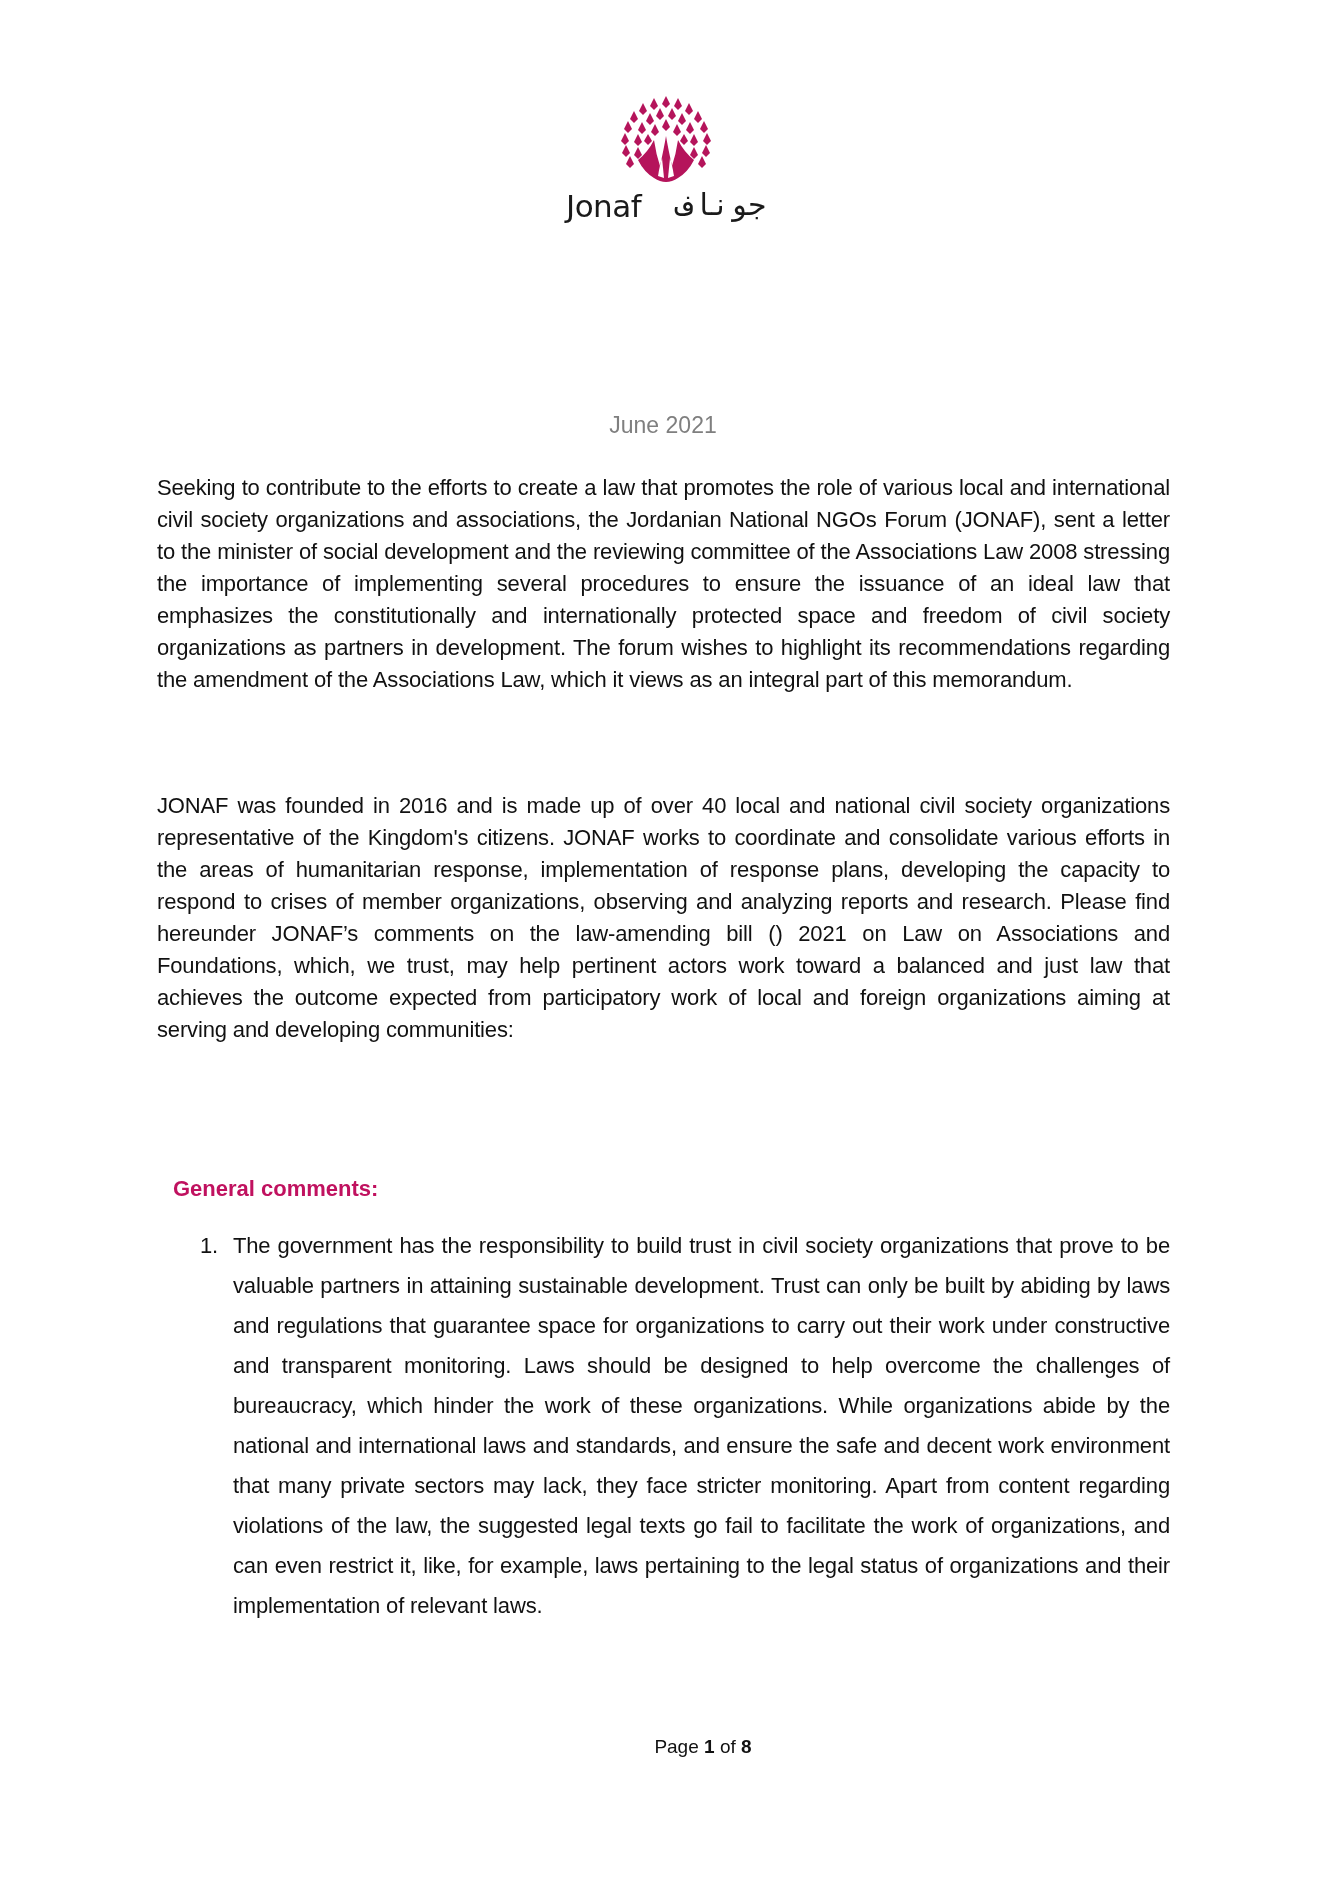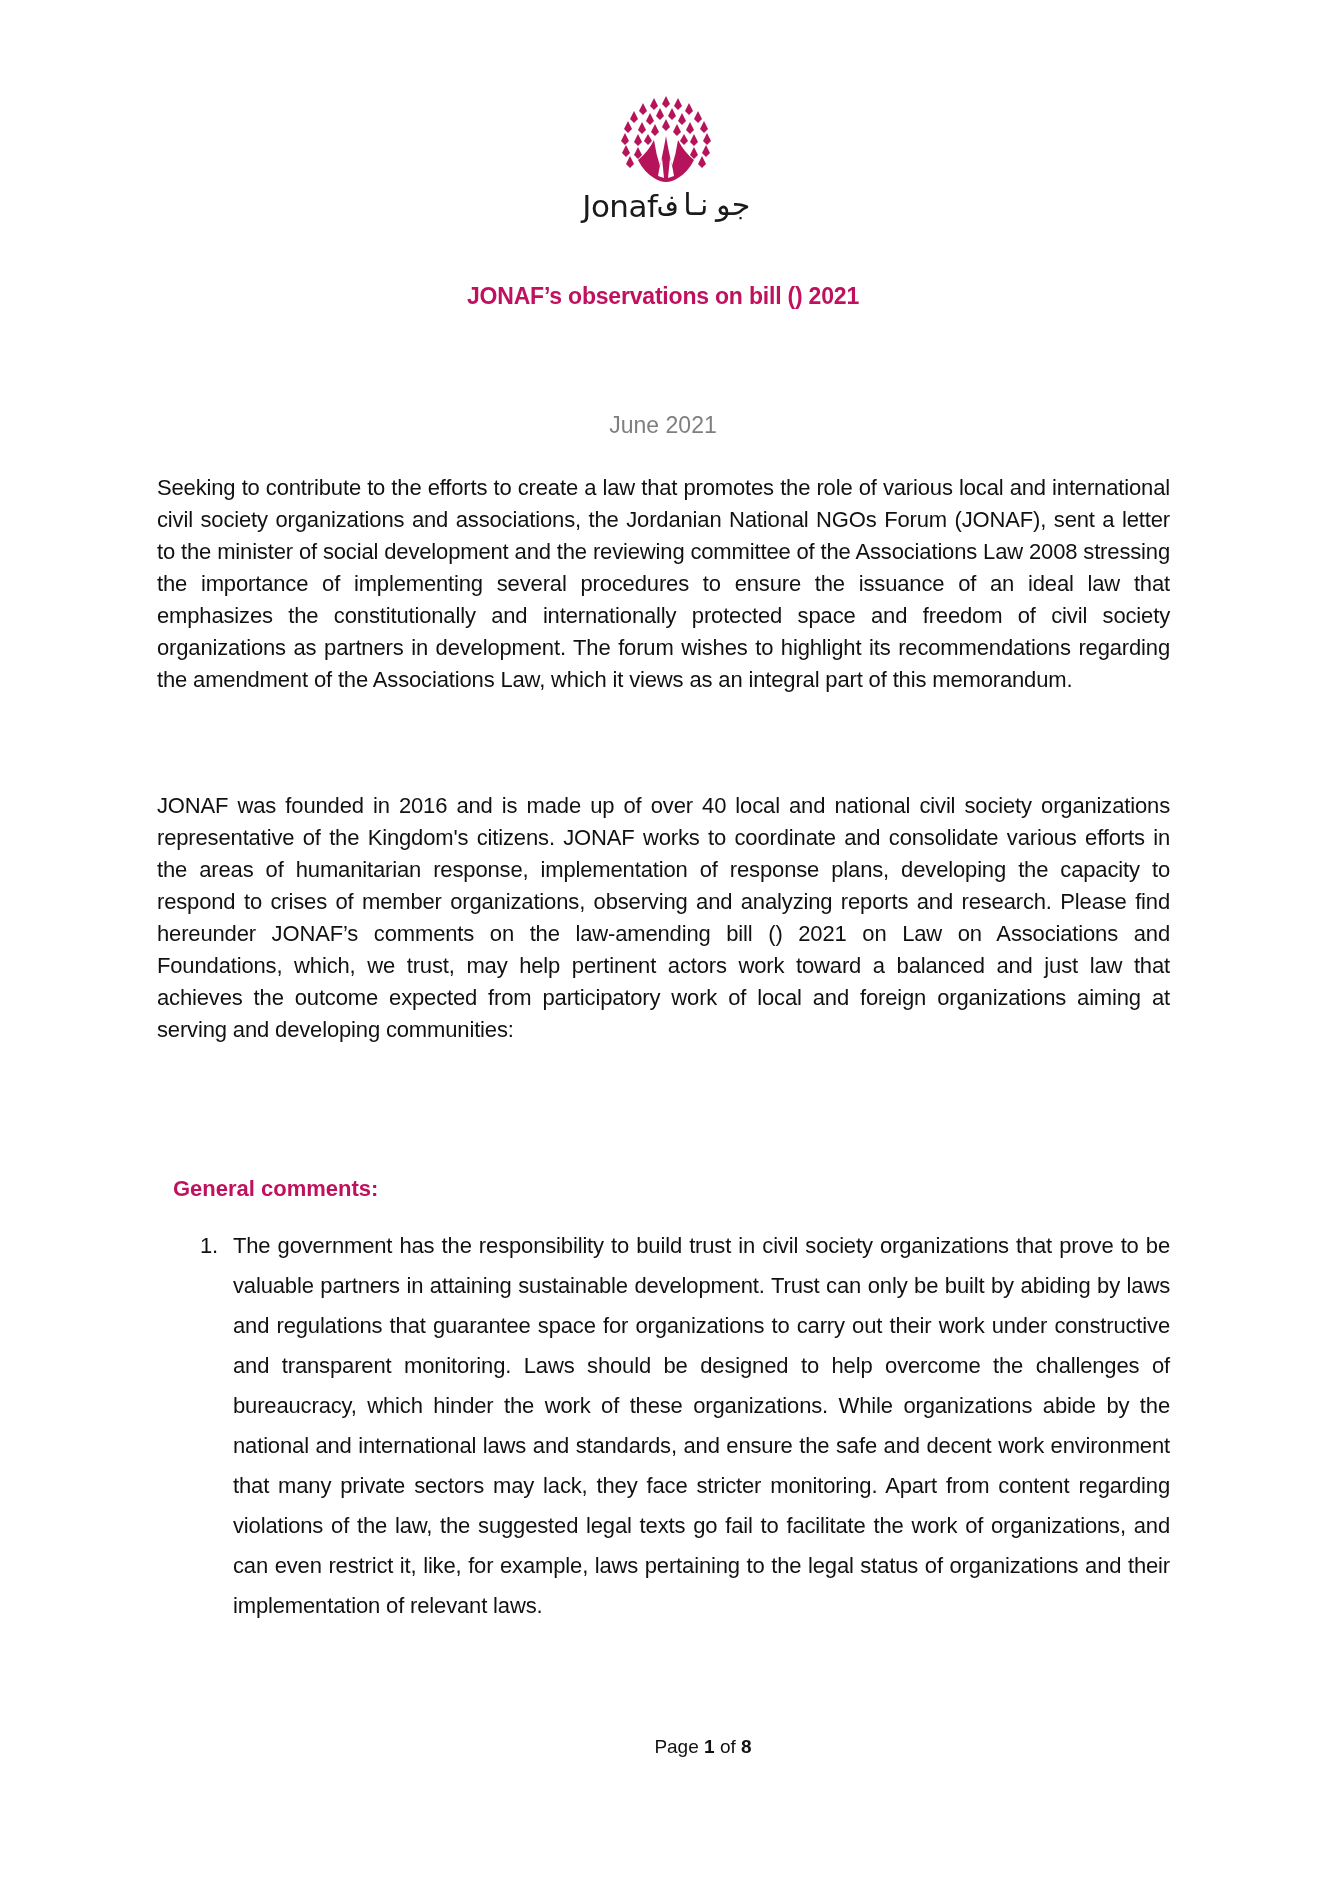--- a/index.html
+++ b/index.html
@@ -30,21 +30,21 @@
     }
     .logo svg { display: block; }
     .logo-text {
       position: absolute;
       left: 0;
       top: 90px;
       width: 200px;
       height: 40px;
       display: flex;
       align-items: flex-end;
-      justify-content: center;
+      justify-content: space-between;
       gap: 2px;
     }
     .logo-latin {
       font-family: "DejaVu Sans", sans-serif;
       font-size: 31px;
       font-weight: normal;
       letter-spacing: -0.5px;
       color: #1a1a1a;
       line-height: 1;
     }
@@ -181,21 +181,20 @@
         <path d="M92 84 Q94 72 96 66 Q97 76 98 86 Z"></path>
         <path d="M108 84 Q106 72 104 66 Q103 76 102 86 Z"></path>
       </g>
     </svg>
     <div class="logo-text">
       <span class="logo-latin">Jonaf</span>
       <span class="logo-arabic" dir="rtl">جوناف</span>
     </div>
   </div>
 
-  <div class="title title-1">JONAF’s observations on bill () 2021</div>
   <div class="date">June 2021</div>
 
   <p class="para para-1">Seeking to contribute to the efforts to create a law that promotes the role of various local and international civil society organizations and associations, the Jordanian National NGOs Forum (JONAF), sent a letter to the minister of social development and the reviewing committee of the Associations Law 2008 stressing the importance of implementing several procedures to ensure the issuance of an ideal law that emphasizes the constitutionally and internationally protected space and freedom of civil society organizations as partners in development. The forum wishes to highlight its recommendations regarding the amendment of the Associations Law, which it views as an integral part of this memorandum.</p>
   <p class="para para-2">JONAF was founded in 2016 and is made up of over 40 local and national civil society organizations representative of the Kingdom's citizens. JONAF works to coordinate and consolidate various efforts in the areas of humanitarian response, implementation of response plans, developing the capacity to respond to crises of member organizations, observing and analyzing reports and research. Please find hereunder JONAF’s comments on the law-amending bill () 2021 on Law on Associations and Foundations, which, we trust, may help pertinent actors work toward a balanced and just law that achieves the outcome expected from participatory work of local and foreign organizations aiming at serving and developing communities:</p>
 
   <h2 class="section-heading">General comments:</h2>
 
   <ol class="list">
     <li class="list-item">
       <span class="list-num">1.</span>

